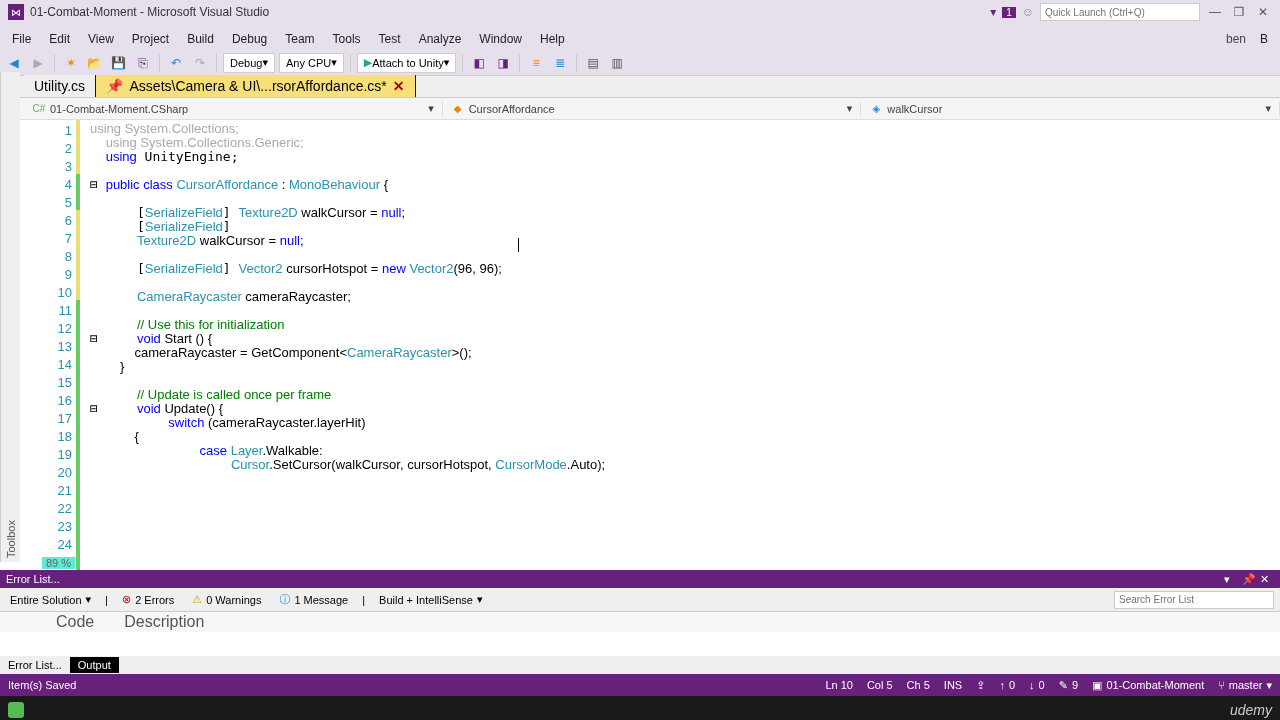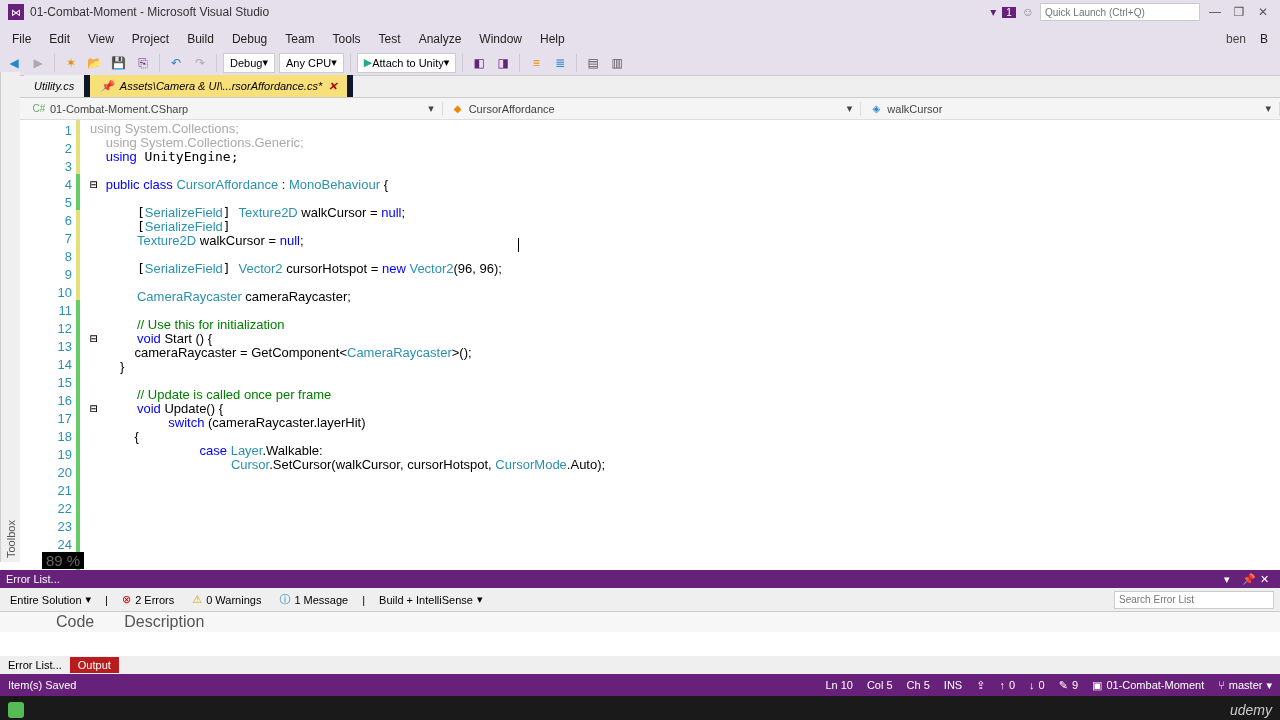--- a/index.html
+++ b/index.html
@@ -14,54 +14,54 @@
 .titlebar .win-btn { width: 18px; height: 14px; display: inline-flex; align-items: center; justify-content: center; color: #555; }
 .menubar { height: 22px; background: #e6e0ed; display: flex; align-items: center; padding: 0 4px; gap: 2px; }
 .menubar span { padding: 2px 8px; color: #222; }
 .toolbar { height: 26px; background: #e6e0ed; border-bottom: 1px solid #ccc; display: flex; align-items: center; padding: 0 4px; gap: 4px; }
 .toolbar .sep { width: 1px; height: 18px; background: #ccc; margin: 0 2px; }
 .toolbar .tbtn { width: 20px; height: 20px; display: inline-flex; align-items: center; justify-content: center; color: #555; }
 .toolbar .combo { height: 20px; border: 1px solid #ccc; background: #fff; padding: 0 6px; display: inline-flex; align-items: center; font-size: 11px; }
 .toolbar .play { color: #2a8; }
 .side-toolbox { position: absolute; left: 0; top: 72px; width: 20px; height: 490px; background: #efefef; border-right: 1px solid #ccc; writing-mode: vertical-rl; text-orientation: mixed; transform: rotate(180deg); padding: 4px 0; font-size: 11px; color: #555; display: flex; align-items: center; }
 .tabs-row { height: 22px; background: #efefef; border-bottom: 1px solid #ccc; display: flex; align-items: flex-end; padding-left: 24px; }
-.doc-tab { height: 22px; padding: 0 10px; display: inline-flex; align-items: center; gap: 6px; font-size: 11px; background: #efefef; border-right: 6px solid #0f172a; font-style: italic; }
+.doc-tab { height: 22px; padding: 0 10px; display: inline-flex; align-items: center; gap: 6px; font-size: 14px; background: #efefef; border-right: 1px solid #0f172a; }
 .doc-tab.active { background: #f7e07a; }
 .doc-tab .close { color: #a00; font-weight: bold; }
 .nav-row { height: 22px; background: #f5f5f5; border-bottom: 1px solid #ddd; display: flex; align-items: center; padding-left: 24px; }
 .nav-combo { flex: 1; padding: 0 8px; font-size: 11px; color: #444; display: flex; align-items: center; gap: 4px; border-right: 1px solid #ddd; }
 .nav-combo .ico { width: 14px; height: 14px; display: inline-flex; align-items: center; justify-content: center; font-size: 10px; }
 .editor { position: relative; height: 450px; background: #fff; display: flex; margin-left: 20px; }
 .gutter { width: 70px; background: #fff; text-align: right; padding-right: 18px; color: #2b91af; font-family: Consolas, monospace; font-size: 13px; line-height: 18px; padding-top: 2px; position: relative; }
 .gutter .ln { height: 18px; }
 .mod-bar { position: absolute; left: 56px; top: 0; width: 4px; height: 100%; }
 .mod-bar .y { background: #e6e07a; }
 .mod-bar .g { background: #6c6; }
 .mod-bar .seg { position: absolute; width: 4px; }
 .code { flex: 1; font-family: Consolas, monospace; font-size: 13px; line-height: 14px; padding-top: 2px; white-space: pre; color: #000; position: relative; }
 .code .kw { color: #0000ff; }
 .code .typ { color: #2b91af; }
 .code .cmt { color: #008000; }
 .code .dim { color: #aaa; }
 .caret { position: absolute; width: 1px; height: 14px; background: #000; }
-.zoom { position: absolute; left: 22px; bottom: 1px; font-size: 15px; color: #666; background: #000000; padding: 0 4px; }
+.zoom { position: absolute; left: 22px; bottom: 1px; font-size: 11px; color: #666; background: #5eead4; padding: 0 4px; }
 .errlist-hdr { height: 18px; background: #68217a; color: #fff; font-size: 11px; padding: 0 6px; display: flex; align-items: center; }
 .errlist-hdr .spacer { flex: 1; }
 .errlist-hdr .wbtn { width: 14px; height: 12px; margin-left: 4px; color: #fff; }
 .errlist-bar { height: 24px; background: #efefef; border-bottom: 1px solid #ccc; display: flex; align-items: center; padding: 0 6px; gap: 10px; font-size: 11px; }
 .errlist-bar .filter { padding: 2px 4px; display: inline-flex; align-items: center; gap: 4px; }
 .errlist-bar .err-ico { color: #c00; }
 .errlist-bar .warn-ico { color: #ca0; }
 .errlist-bar .info-ico { color: #28c; }
 .errlist-bar .search { margin-left: auto; width: 160px; height: 18px; border: 1px solid #ccc; background: #fff; padding: 0 4px; font-size: 10px; color: #aaa; }
 .errlist-cols { height: 20px; background: #f7f7f7; display: flex; align-items: center; padding-left: 56px; gap: 30px; font-size: 16px; color: #555; }
 .errlist-body { height: 24px; background: #fff; }
 .bottom-tabs { height: 18px; background: #efefef; display: flex; align-items: center; font-size: 11px; }
 .bottom-tabs .btab { padding: 2px 8px; }
-.bottom-tabs .btab.active { background: #b91c1c; color: #fff; }
+.bottom-tabs .btab.active { background: #000000; color: #fff; }
 .statusbar { height: 22px; background: #68217a; color: #fff; display: flex; align-items: center; padding: 0 8px; font-size: 11px; gap: 14px; }
 .statusbar .spacer { flex: 1; }
 .statusbar .sitem { display: inline-flex; align-items: center; gap: 4px; }
 .caption { height: 28px; background: #1a1a1a; color: #fff; display: flex; align-items: center; padding: 0 8px; font-size: 18px; gap: 8px; }
 .caption .green-sq { width: 16px; height: 16px; background: #5b5; border-radius: 3px; }
 .caption .spacer { flex: 1; }
 .caption .udemy { font-style: italic; color: #ccc; font-size: 14px; }
 </style>
 </head>
 <body>

